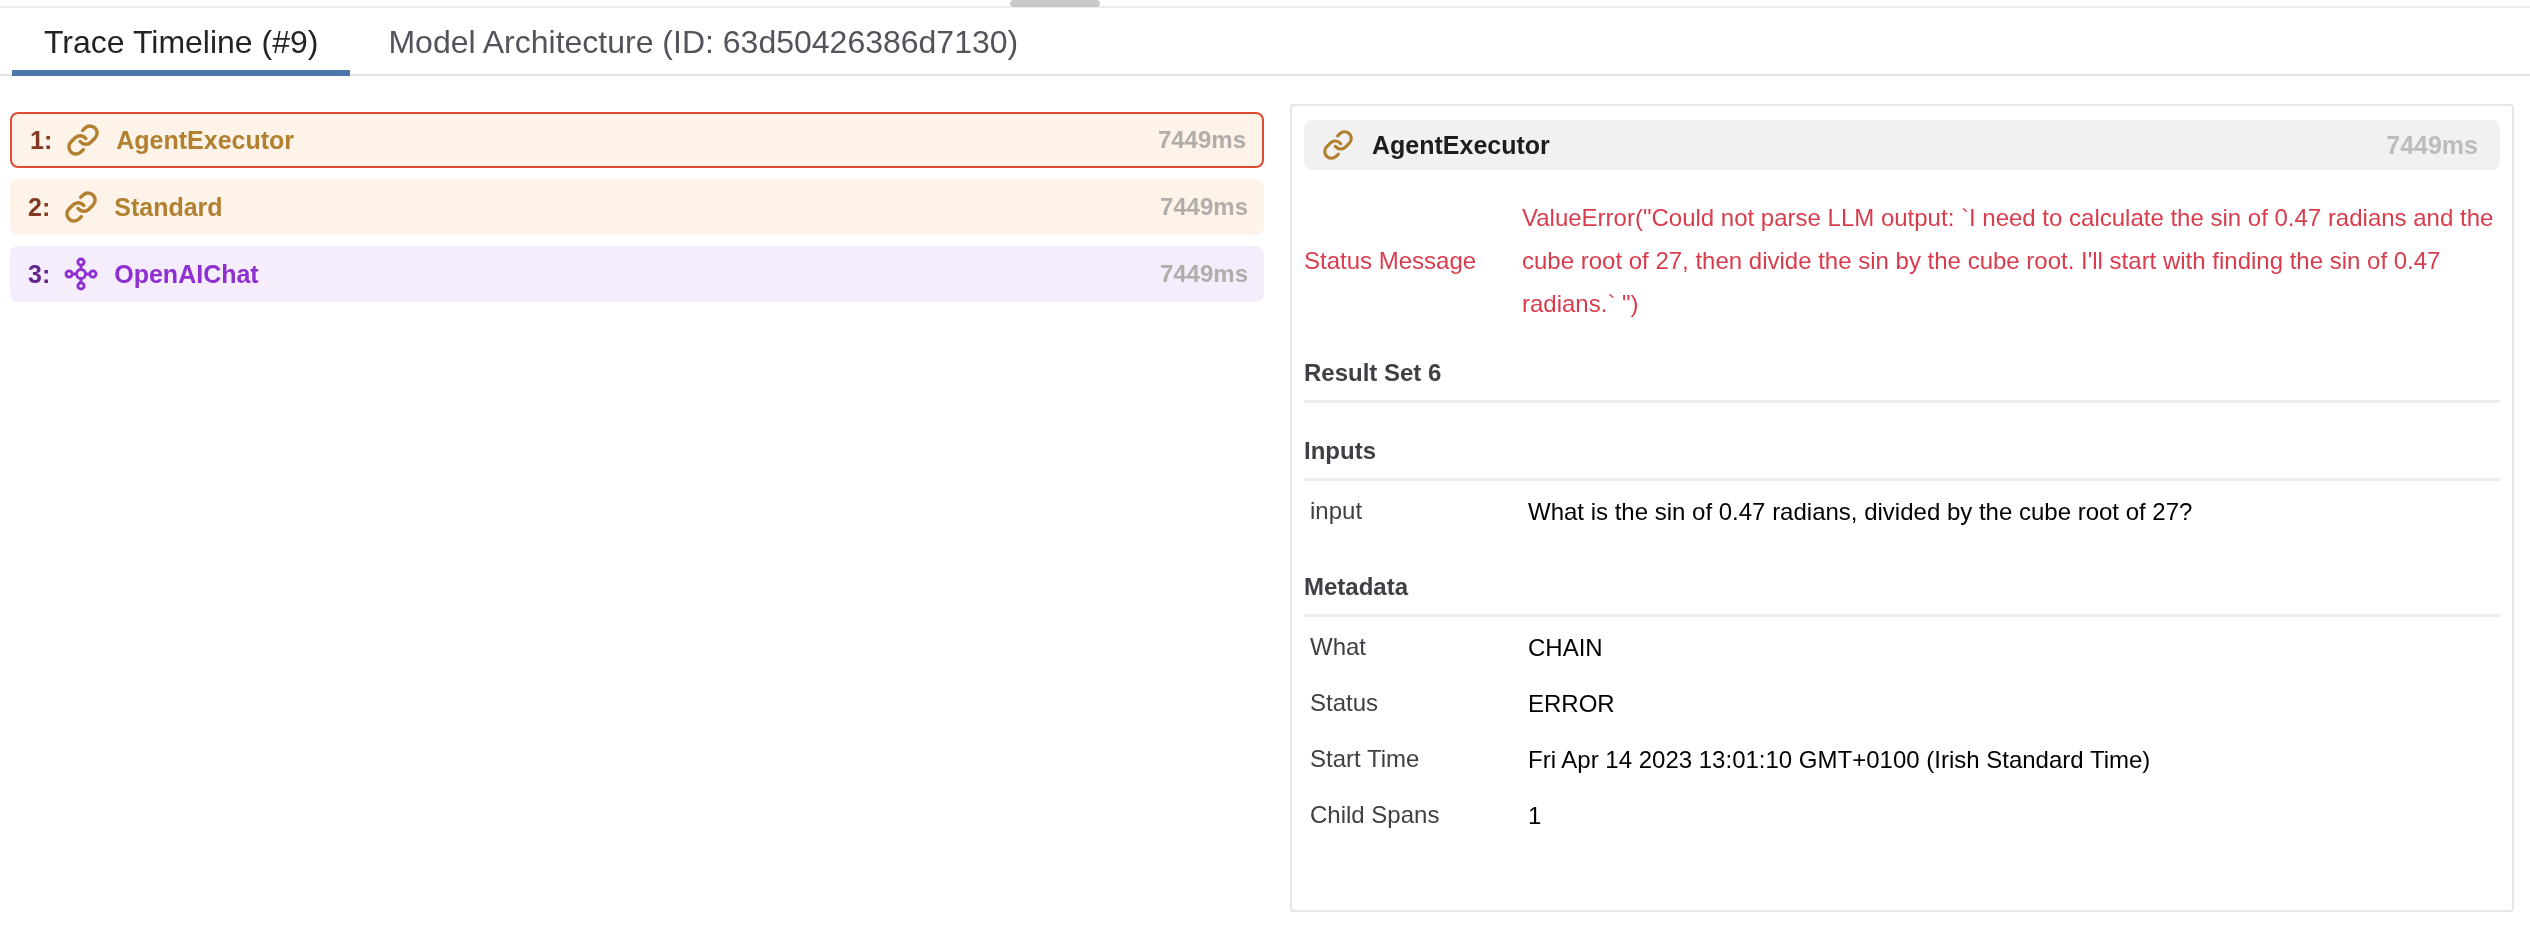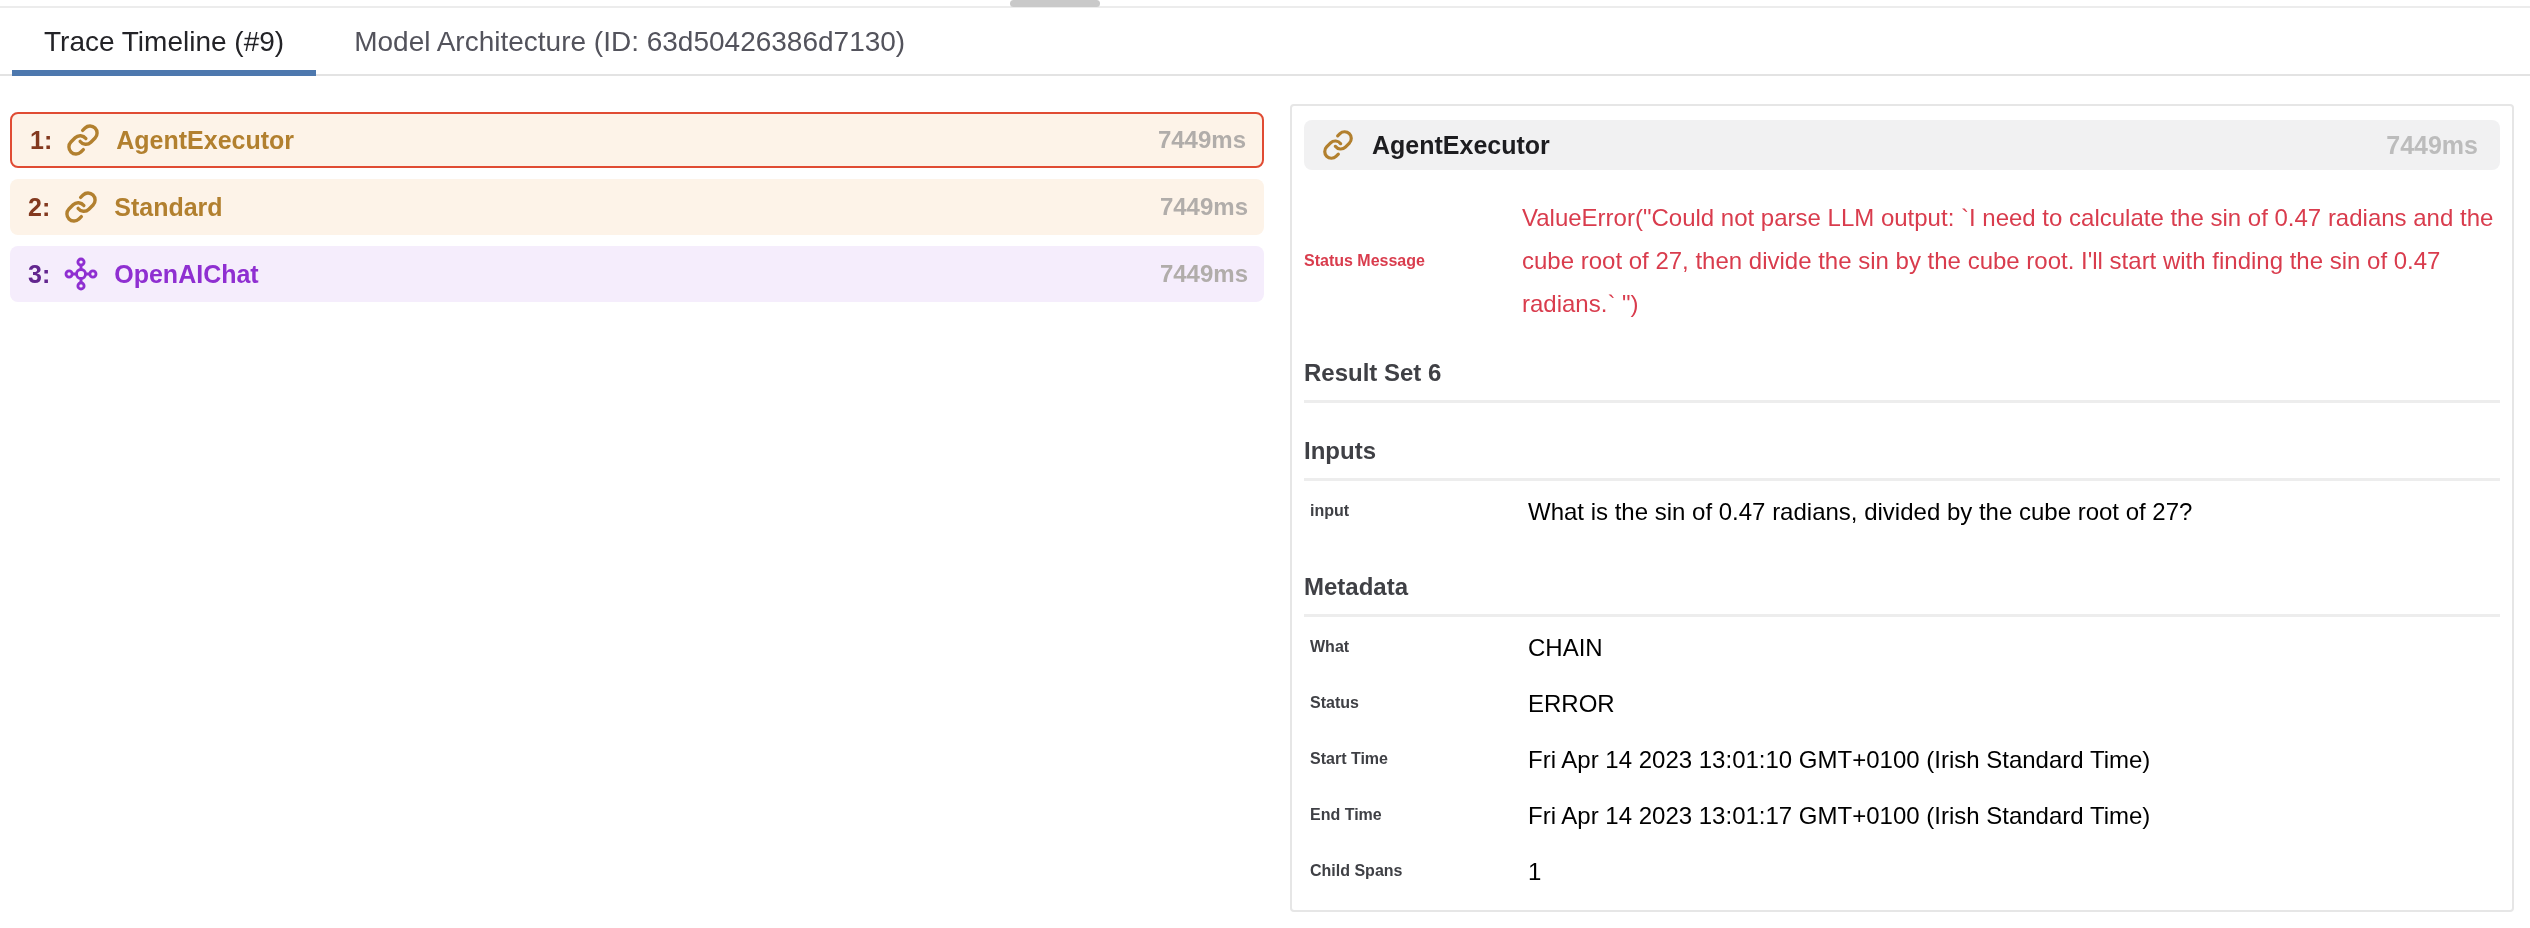--- a/index.html
+++ b/index.html
@@ -25,21 +25,21 @@
   
   .tabbar {
     position: absolute; top: 10px; left: 0; width: 2530px; height: 66px;
     border-bottom: 2px solid #e3e3e3;
     display: flex; align-items: stretch;
   }
   .tab {
     position: relative;
     display: flex; align-items: center;
     padding: 0 38px;
-    font-size: 28px;
+    font-size: 32px;
     color: #53535c;
     cursor: pointer;
     white-space: nowrap;
     justify-content: flex-end;
   }
   .tab:first-child { margin-left: 12px; padding: 0 32px; }
   .tab.active { color: #232327; }
   .tab.active::after {
     content: ""; position: absolute; left: 0; right: 0; bottom: -2px;
     height: 6px; background: var(--accent-tab, #4d78ae);
@@ -75,21 +75,21 @@
     height: 50px; background: #f1f1f2; border-radius: 8px;
     display: flex; align-items: center;
     padding: 0 22px 0 18px;
   }
   .detail-header .span-icon { width: 32px; height: 32px; color: var(--amber-text, #b2802f); margin-right: 0; }
   .detail-header .span-icon svg { width: 32px; height: 32px; }
   .detail-title { font-weight: bold; font-size: 25px; color: #1d1d20; margin-left: 18px; }
   .detail-duration { margin-left: auto; font-weight: bold; font-size: 25px; color: #bcbcbc; }
 
   .kv { display: flex; align-items: center; }
-  .kv-label { width: 218px; flex: none; font-weight: bold; font-size: 16px; color: #3f4045; }
+  .kv-label { width: 218px; flex: none; font-weight: normal; font-size: 24px; color: #3f4045; }
   .kv-value { font-size: 24px; color: #000000; line-height: 43px; }
 
   .status-kv { margin-top: 26px; }
   .status-kv .kv-label { color: var(--error-text, #d93c4d); }
   .status-kv .kv-value { color: var(--error-text, #d93c4d); width: 978px; }
 
   .section-heading { margin-top: 34px; font-weight: bold; font-size: 24px; color: #3f4045; line-height: 28px; }
   .divider { margin-top: 13px; height: 3px; background: #ededed; border: none; }
   .section-rows { margin-top: 2px; }
   .section-rows .kv { min-height: 56px; margin-left: 6px; }
@@ -199,23 +199,19 @@
   </div>
           <div class="kv">
     <div class="kv-label">Status</div>
     <div class="kv-value">ERROR</div>
   </div>
           <div class="kv">
     <div class="kv-label">Start Time</div>
     <div class="kv-value">Fri Apr 14 2023 13:01:10 GMT+0100 (Irish Standard Time)</div>
   </div>
           <div class="kv">
-    <div class="kv-label">End Time</div>
-    <div class="kv-value">Fri Apr 14 2023 13:01:17 GMT+0100 (Irish Standard Time)</div>
-  </div>
-          <div class="kv">
     <div class="kv-label">Child Spans</div>
     <div class="kv-value">1</div>
   </div>
         </div>
   </div>
     </div>
 </div>
 
 </body></html>

